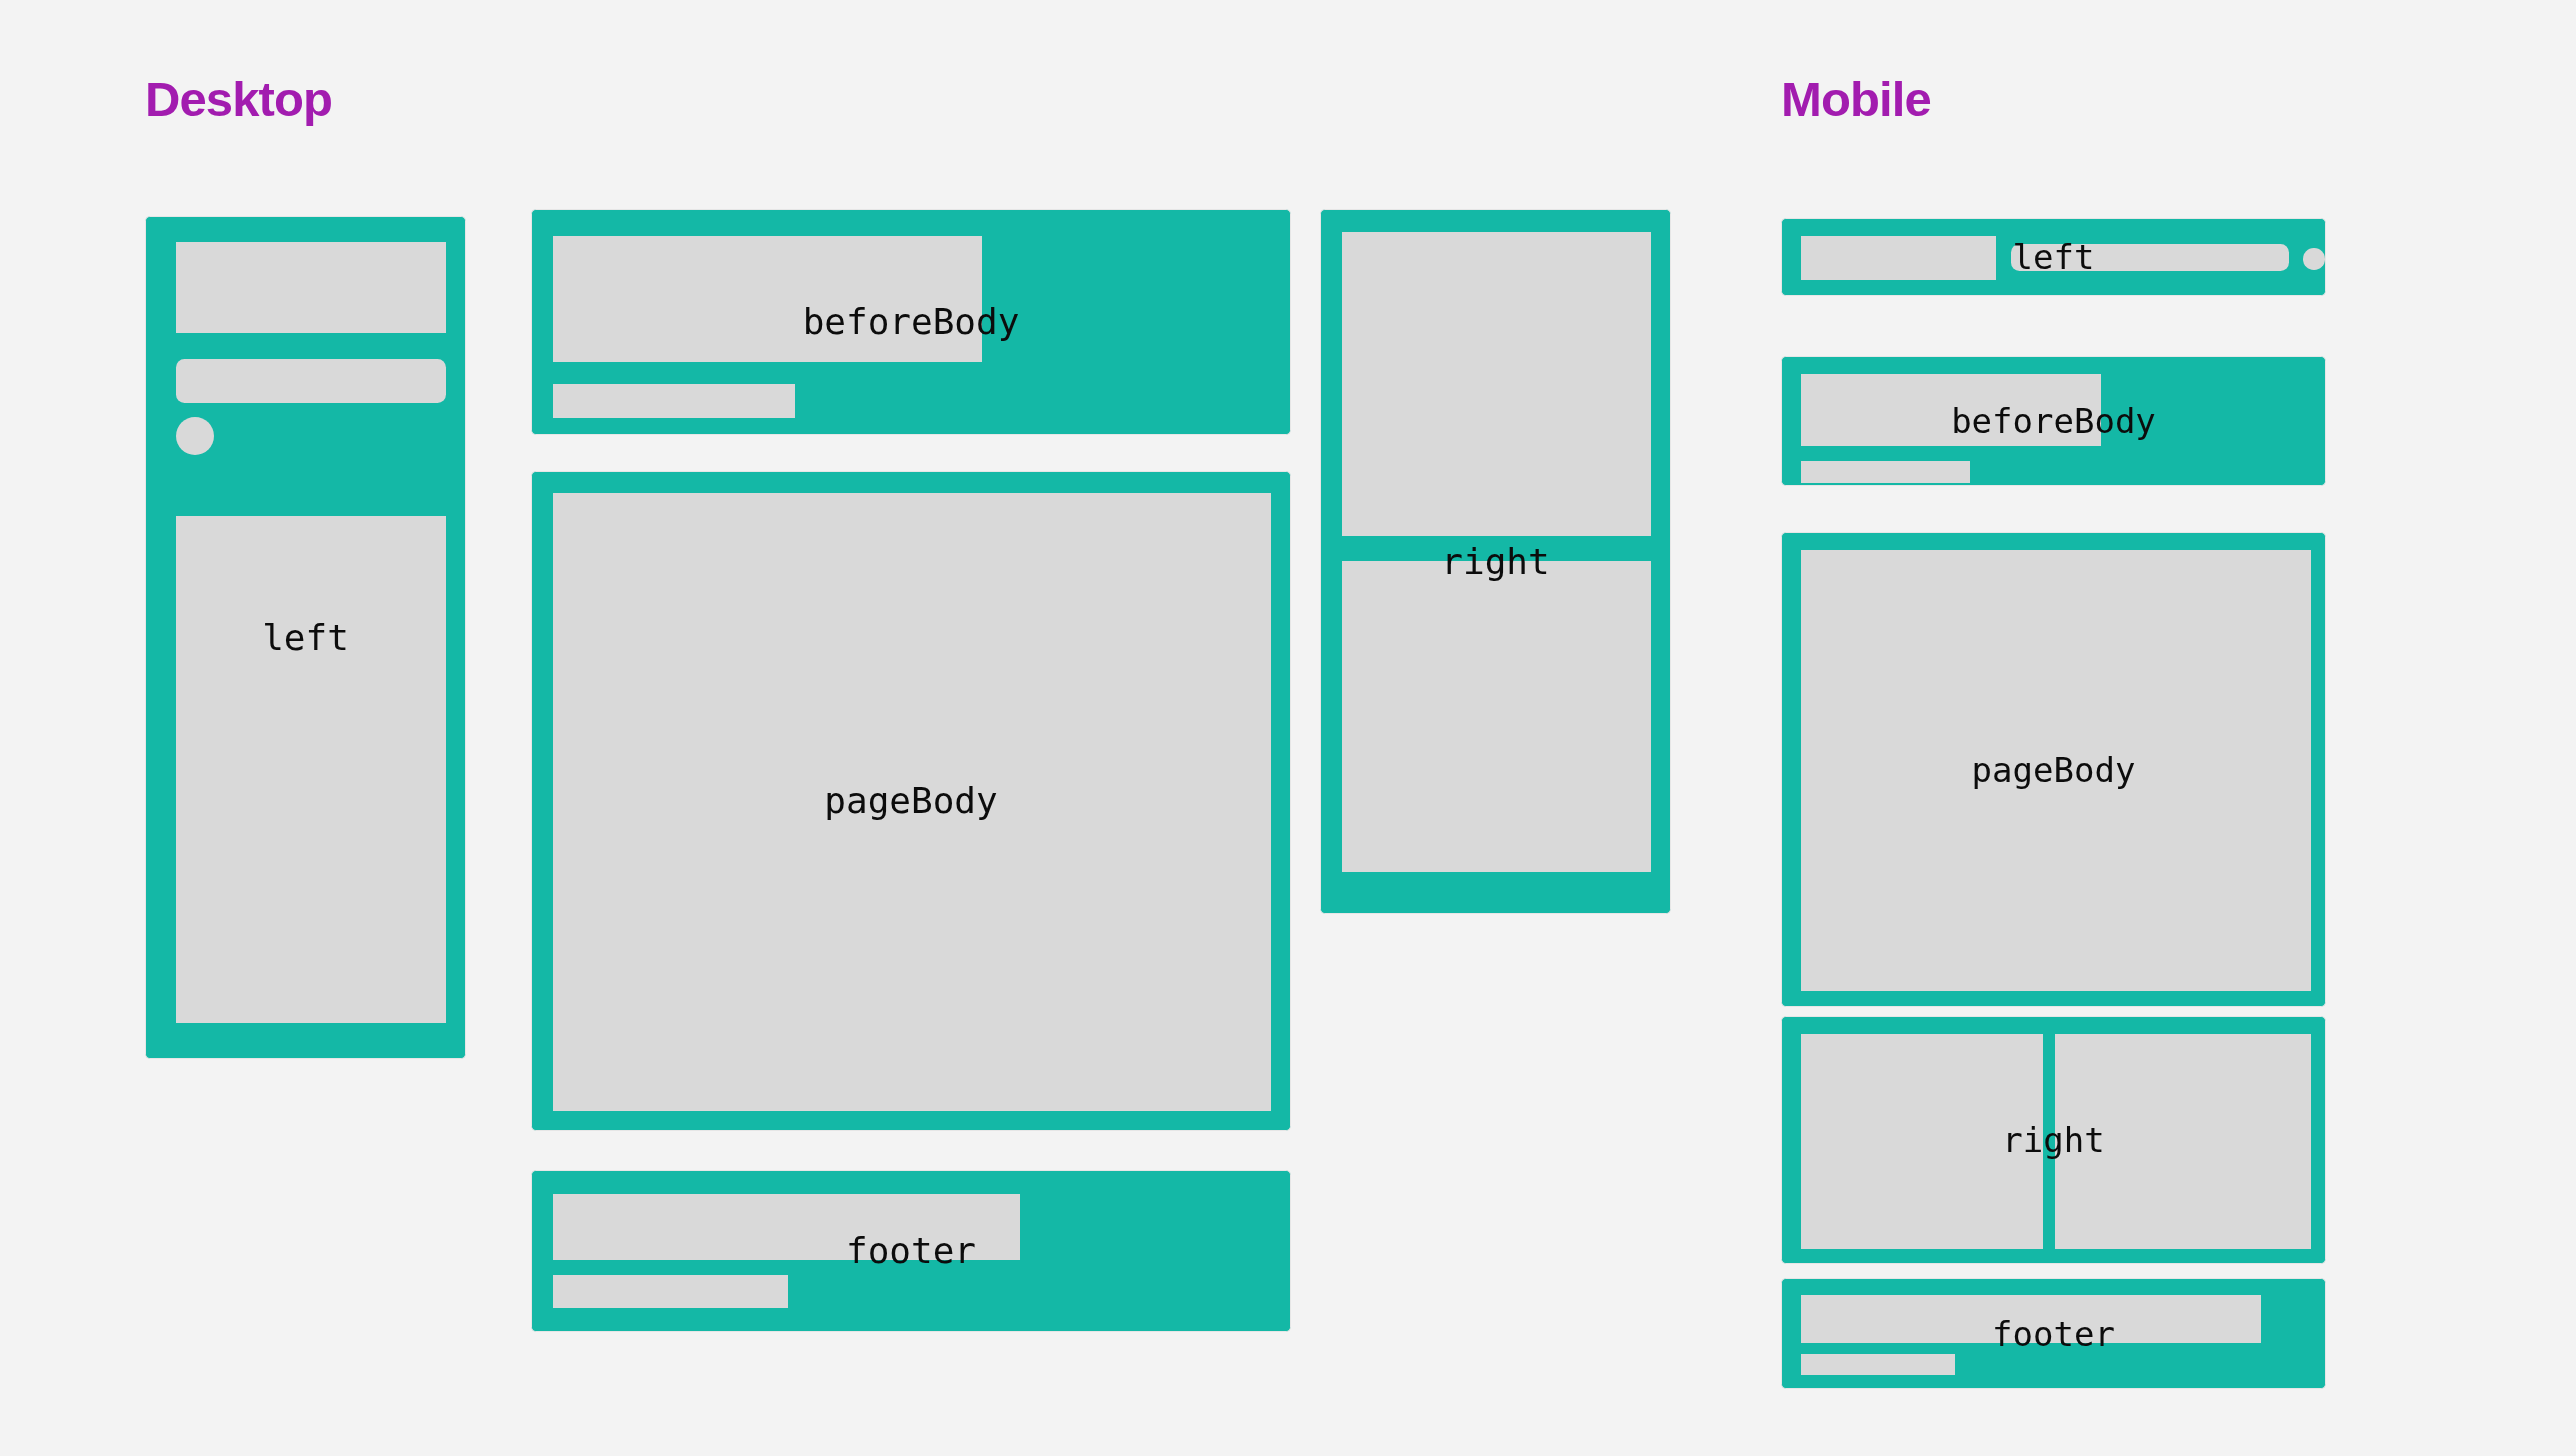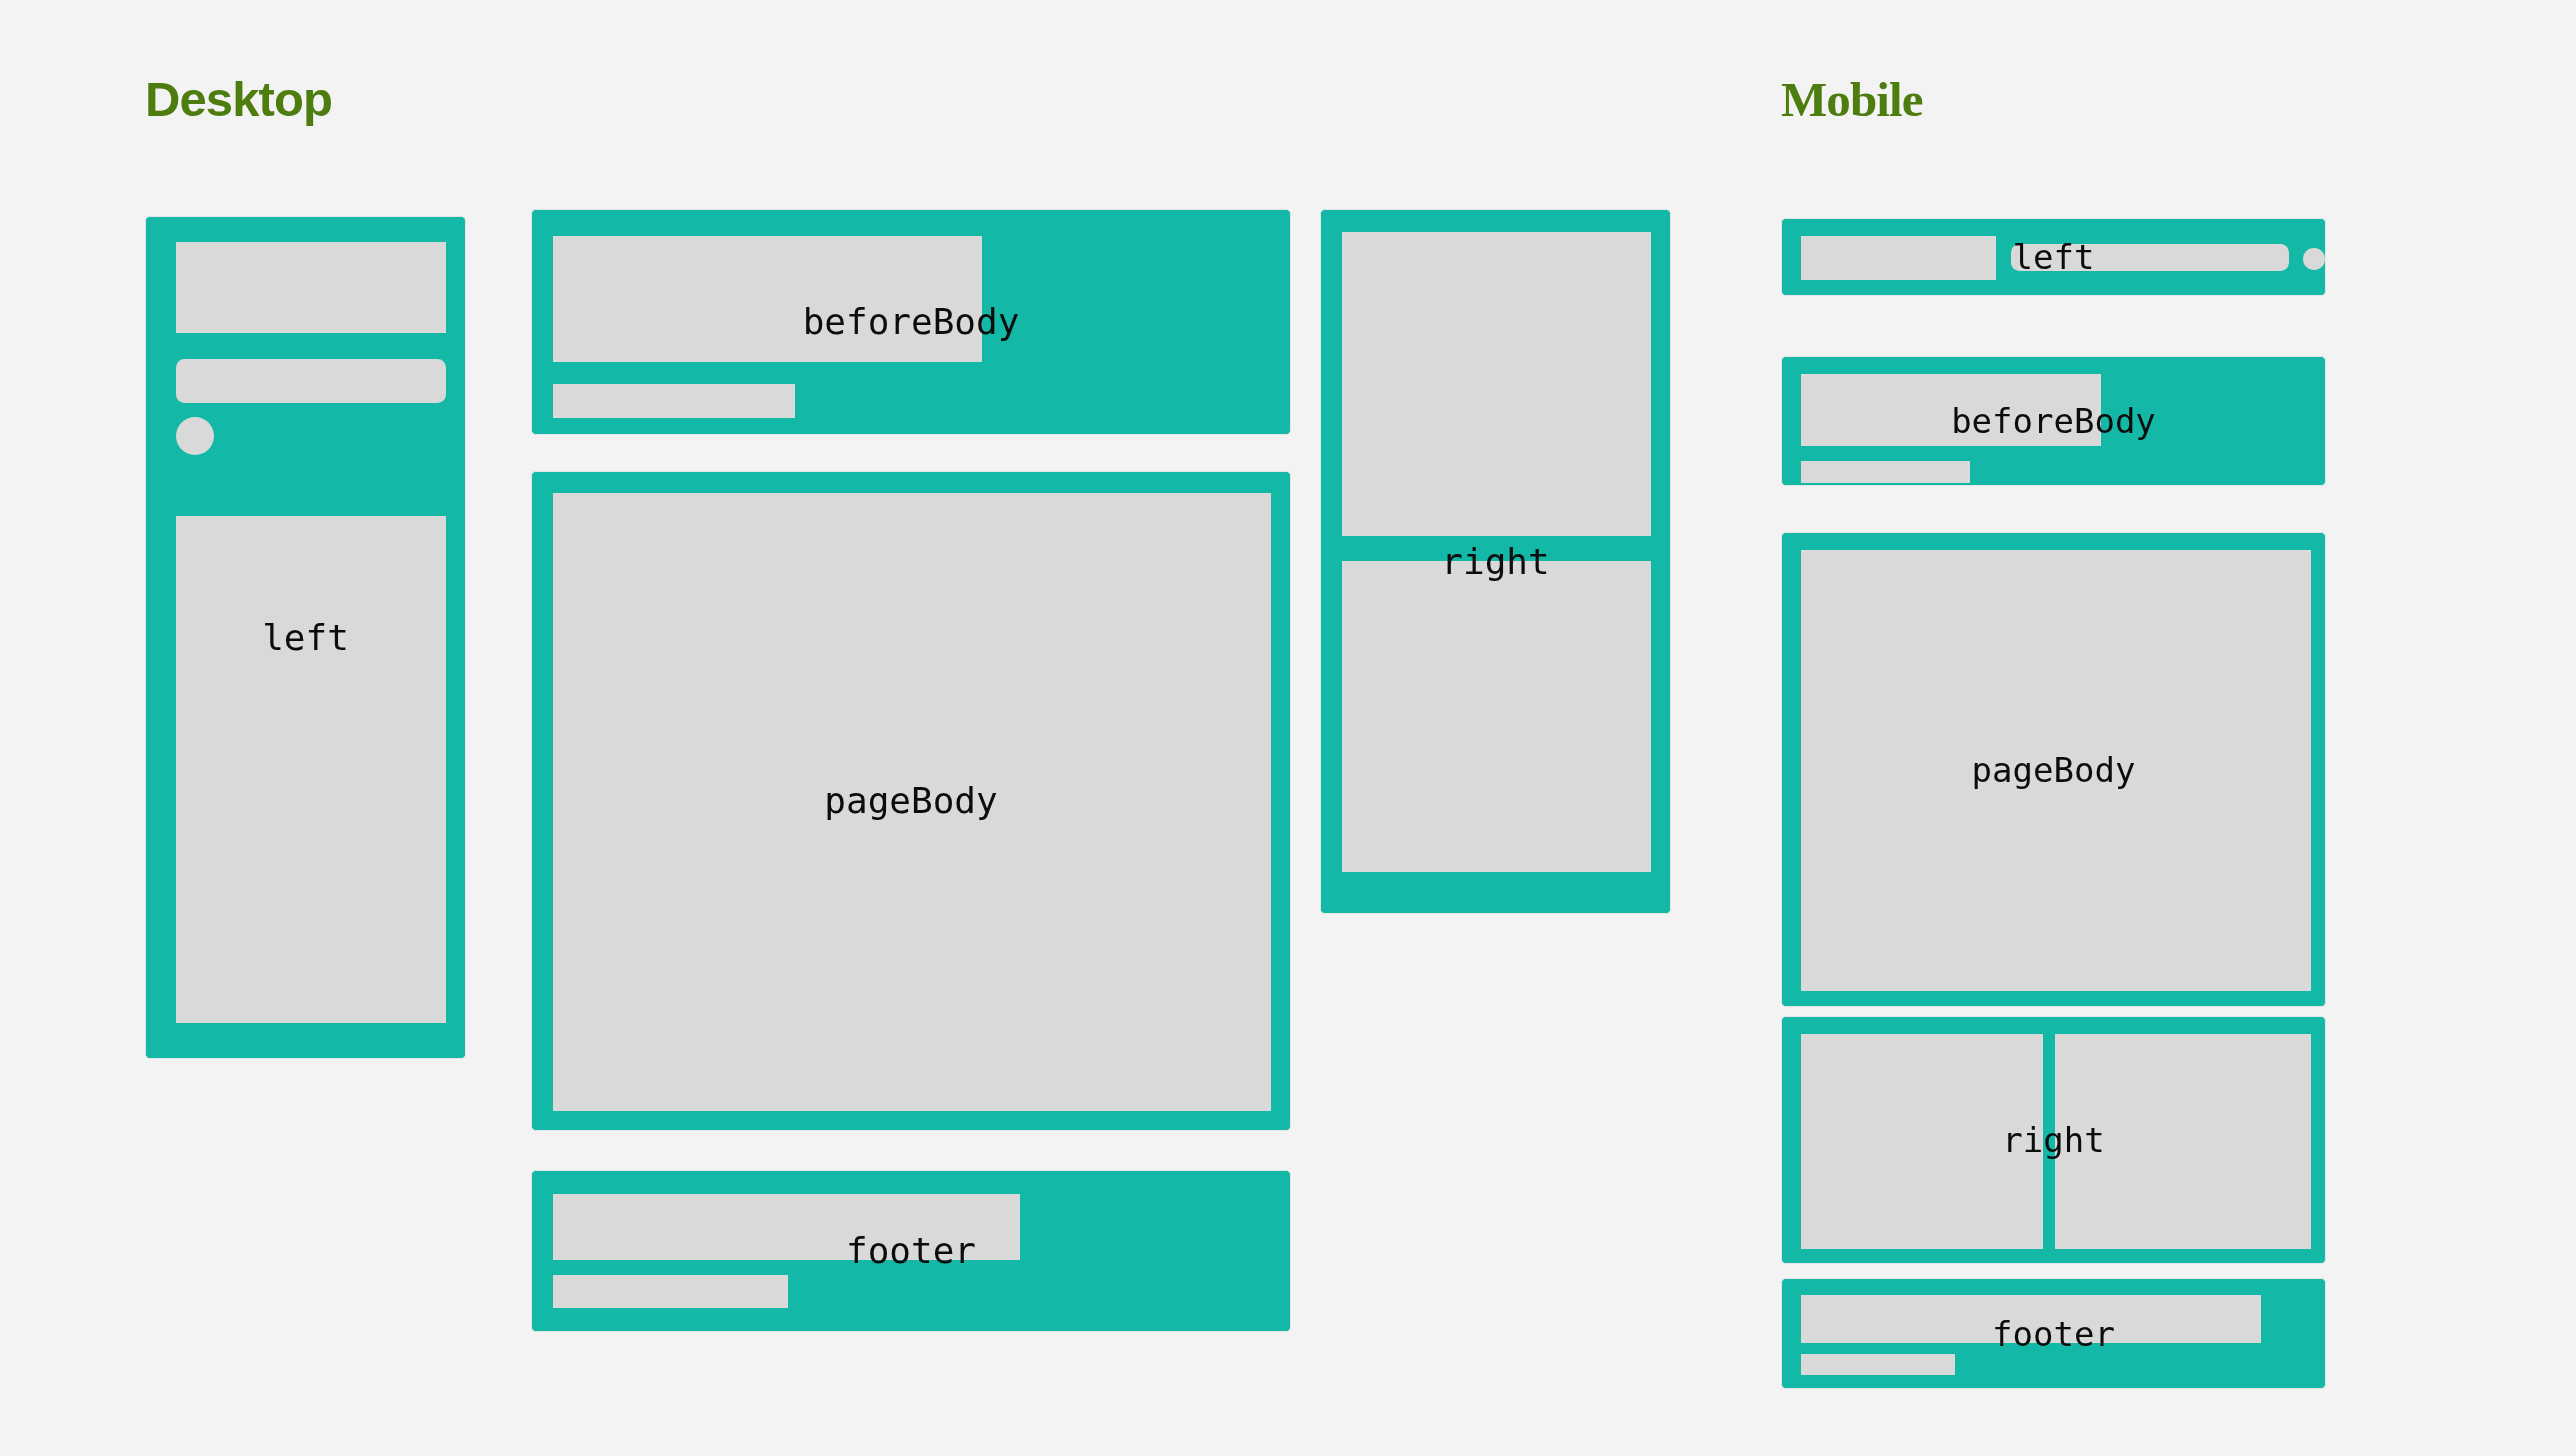--- a/index.html
+++ b/index.html
@@ -15,27 +15,27 @@
     overflow: hidden;
     position: relative;
   }
 
   
   .section-heading {
     position: absolute;
     font-size: 49px;
     font-weight: bold;
     letter-spacing: -0.9px;
-    color: #4d7c0f;
+    color: #a21caf;
     margin: 0;
     line-height: 1;
     white-space: nowrap;
   }
   #desktop-heading { left: 145px; top: 75px; }
-  #mobile-heading  { left: 1781px; top: 75px; font-family: Liberation Serif, serif; }
+  #mobile-heading  { left: 1781px; top: 75px; }
 
   
   .panel {
     position: absolute;
     background: #14b8a6;
     border: 0.9px solid #e6e6e6;
     border-radius: 4.7px;
     box-sizing: border-box;
   }
 

